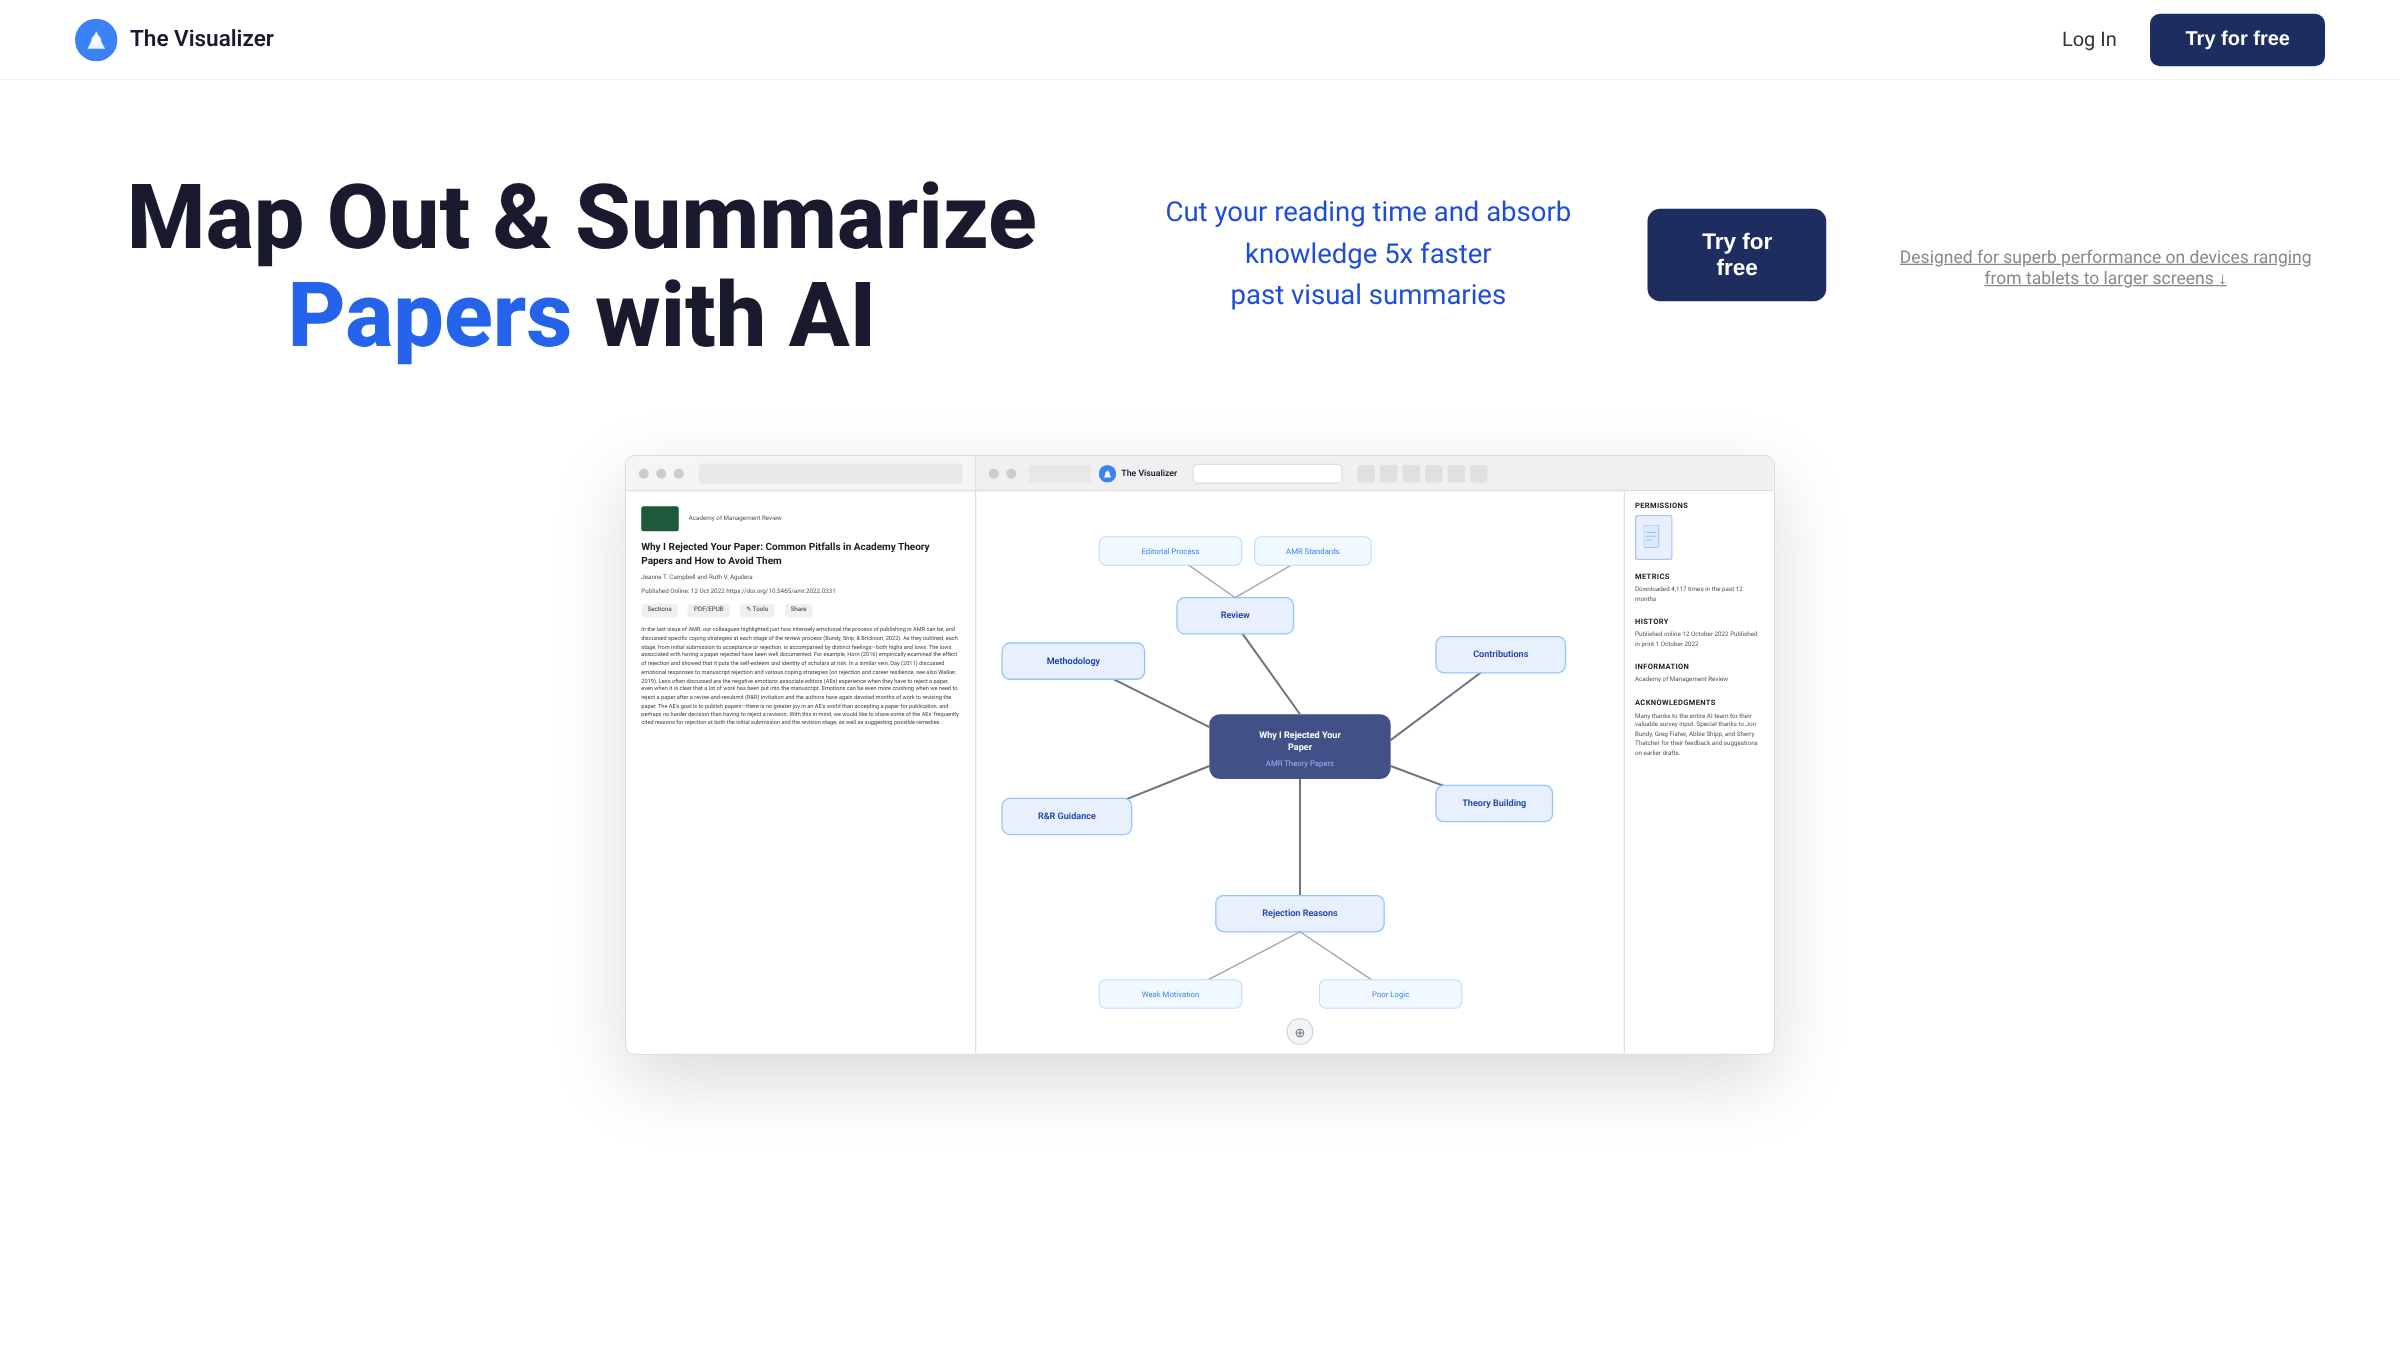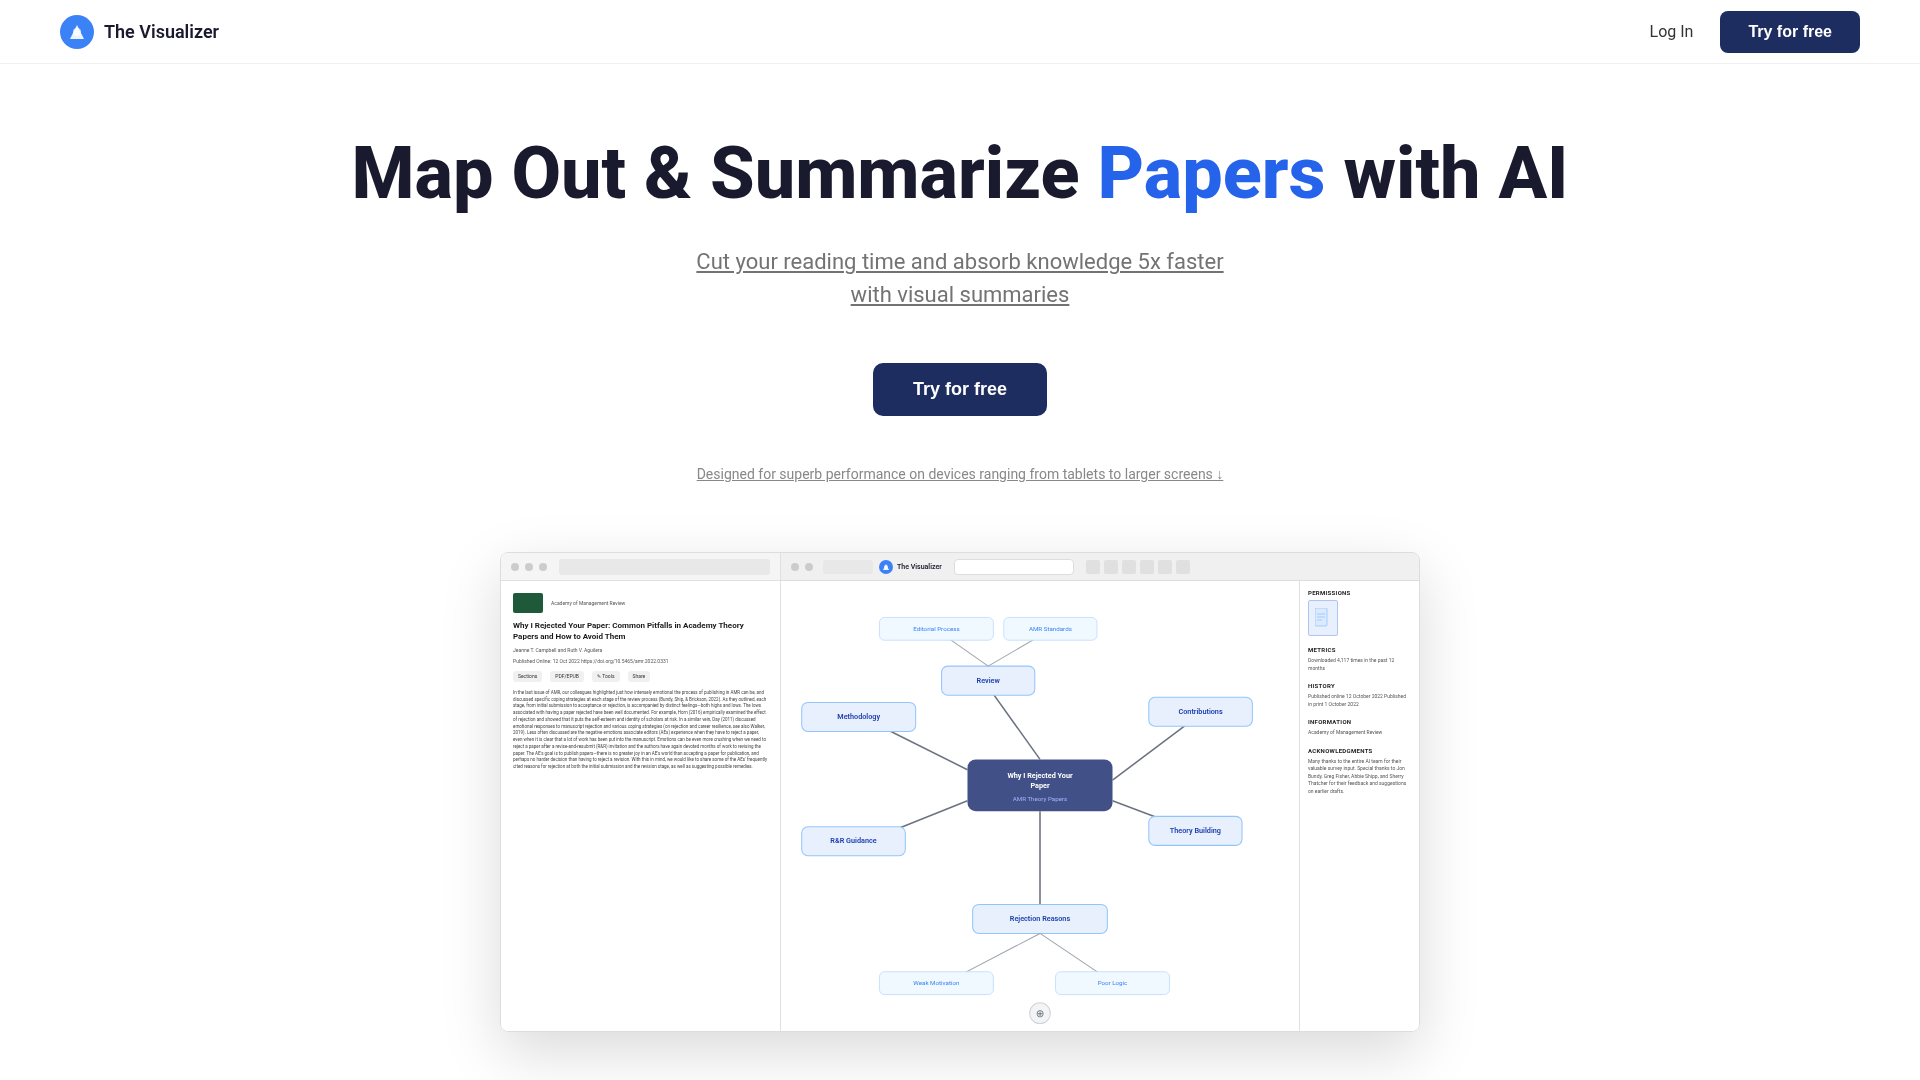--- a/index.html
+++ b/index.html
@@ -68,45 +68,45 @@
       padding: 12px 28px;
       border-radius: 8px;
       font-size: 16px;
       font-weight: 600;
       cursor: pointer;
     }
 
     
     .hero {
       display: flex;
-      flex-direction: column;
+      flex-direction: row;
       align-items: center;
       padding: 70px 60px 40px;
       text-align: center;
+      gap: 48px;
     }
 
     .hero-title {
       font-size: 72px;
       font-weight: 800;
       color: #1a1a2e;
       line-height: 1.1;
       margin-bottom: 32px;
     }
 
     .hero-title-accent {
       color: #2563eb;
     }
 
     .hero-subtitle {
       font-size: 22px;
-      color: #737373;
+      color: #1d4ed8;
       line-height: 1.5;
       max-width: 700px;
       margin-bottom: 52px;
-      text-decoration: underline;
     }
 
     .hero-cta {
       background: #1e2d5f;
       color: #ffffff;
       border: none;
       padding: 16px 40px;
       border-radius: 10px;
       font-size: 18px;
       font-weight: 600;
@@ -361,21 +361,21 @@
     <button class="nav-cta">Try for free</button>
   </div>
 </nav>
 
 <section class="hero">
   <h1 class="hero-title">
     <span>Map Out &amp; Summarize </span><span class="hero-title-accent">Papers</span><span> with AI</span>
   </h1>
   <p class="hero-subtitle">
     <span>Cut your reading time and absorb knowledge 5x faster</span><br>
-    <span>with visual summaries</span>
+    <span>past visual summaries</span>
   </p>
   <button class="hero-cta">Try for free</button>
   <p class="hero-device-note">Designed for superb performance on devices ranging from tablets to larger screens ↓</p>
 </section>
 
 <div style="display:flex; justify-content:center; padding: 0 60px 60px;">
   <div class="screenshot-container">
 
     <div class="paper-panel">
       <div class="paper-browser-bar">

